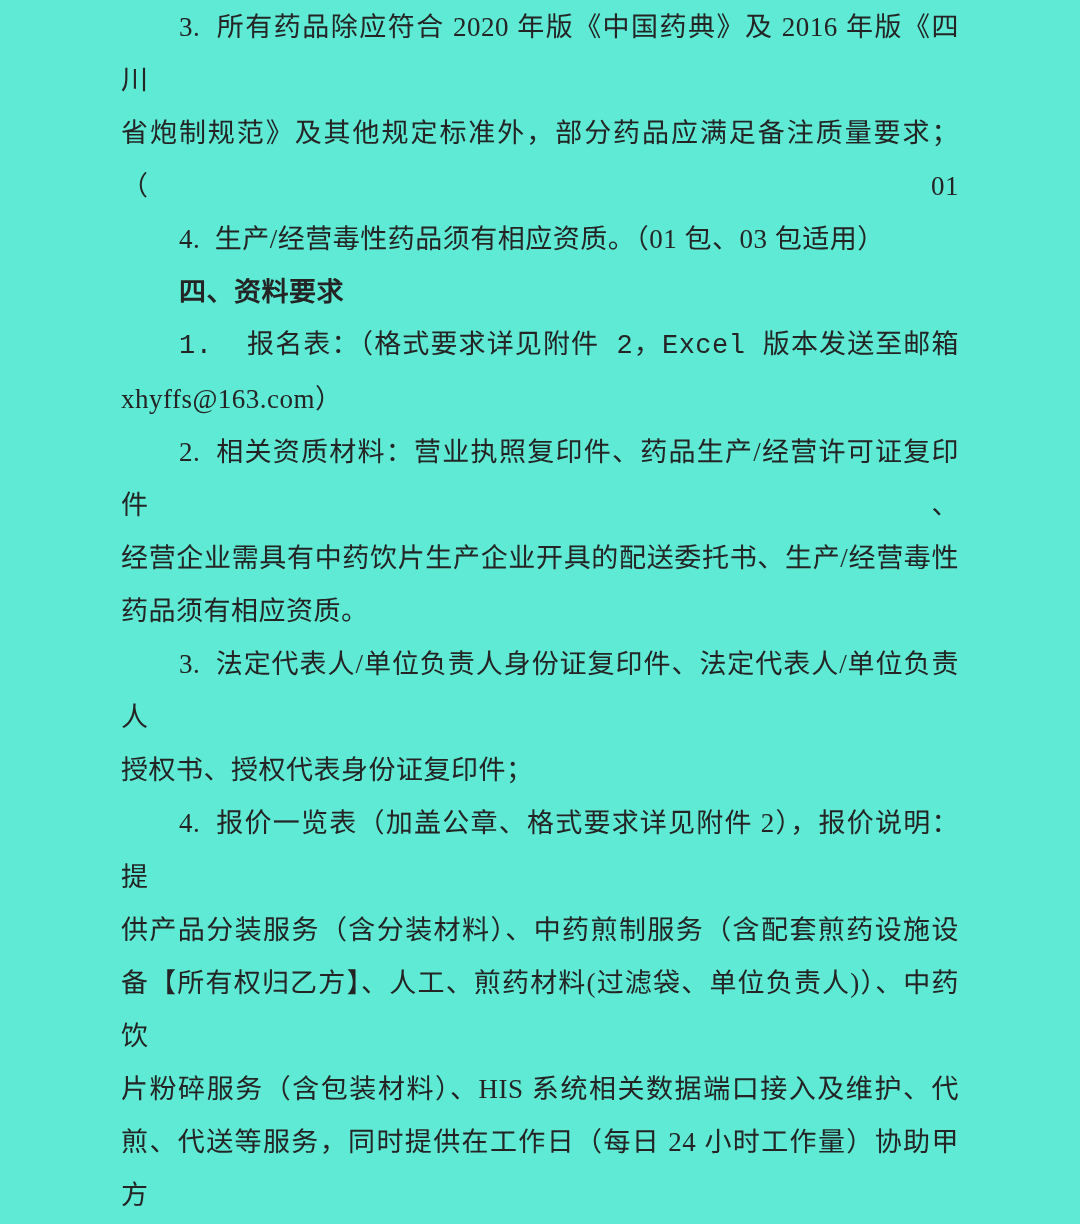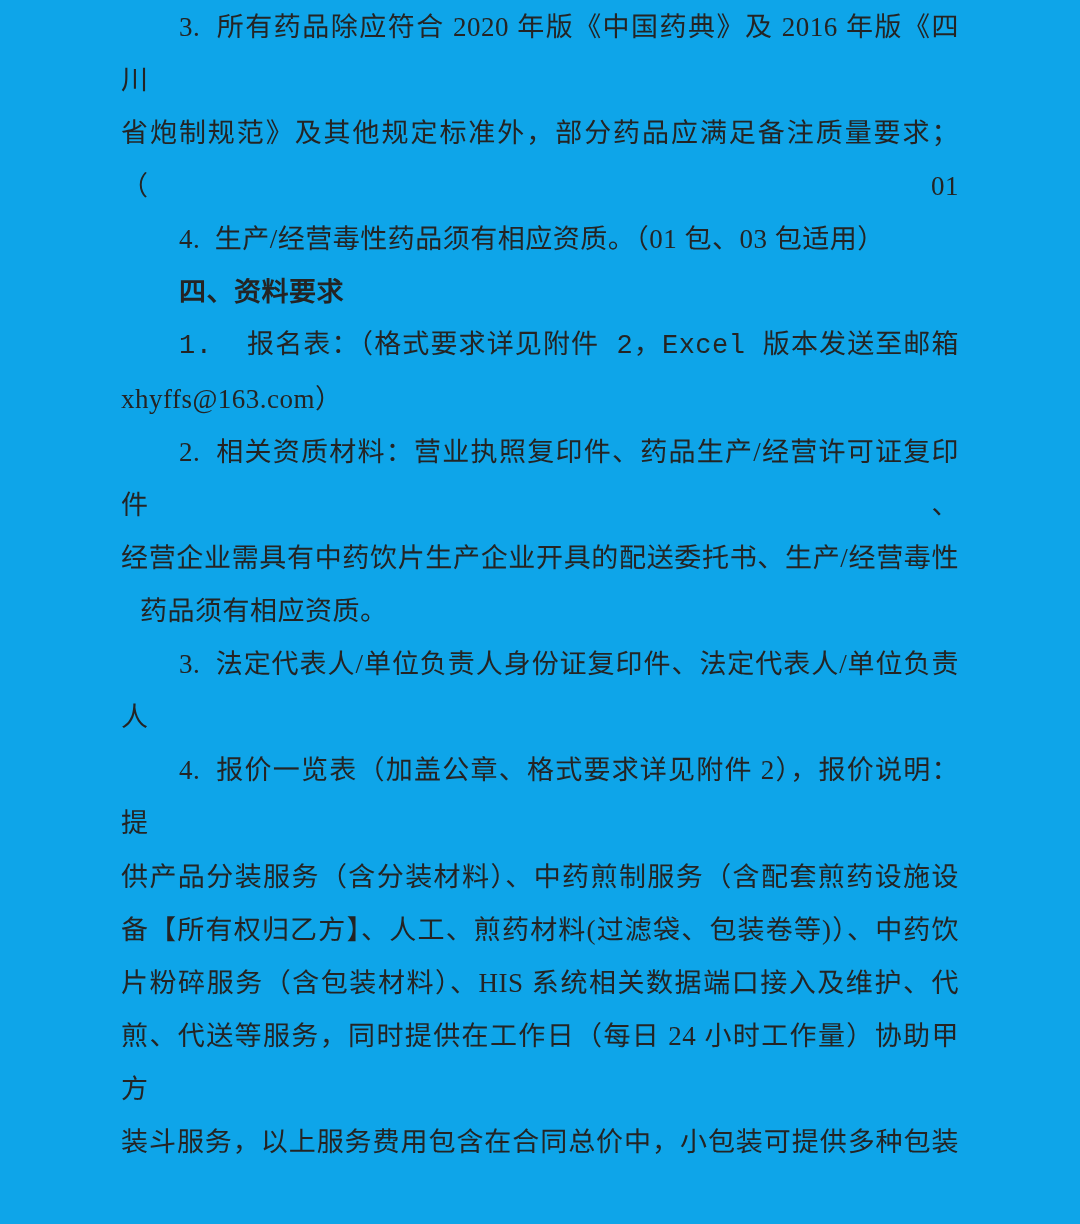--- a/index.html
+++ b/index.html
@@ -35,32 +35,33 @@
   .line.indent {
     text-indent: 2.15em;
   }
   .line.heading {
     font-weight: bold;
   }
 </style>
 </head>
 <body>
 
-<div class="page" style="background: #0ea5e9;">
+<div class="page" style="background: #5eead4;">
   <div class="doc">
       <div class="line indent" style="color: rgb(36, 36, 36);">3.  所有药品除应符合 2020 年版《中国药典》及 2016 年版《四川</div>
       <div class="line" style="color: rgb(36, 36, 36);">省炮制规范》及其他规定标准外，部分药品应满足备注质量要求；（01</div>
       <div class="line indent end" style="color: rgb(36, 36, 36);">4.  生产/经营毒性药品须有相应资质。（01 包、03 包适用）</div>
       <div class="line heading indent end" style="color: rgb(36, 36, 36);">四、资料要求</div>
       <div class="line indent" style="color: rgb(36, 36, 36); font-family: Liberation Mono, monospace;">1.  报名表：（格式要求详见附件 2，Excel 版本发送至邮箱</div>
       <div class="line end" style="color: rgb(36, 36, 36);">xhyffs@163.com）</div>
       <div class="line indent" style="color: rgb(36, 36, 36);">2.  相关资质材料：营业执照复印件、药品生产/经营许可证复印件、</div>
       <div class="line" style="color: rgb(36, 36, 36);">经营企业需具有中药饮片生产企业开具的配送委托书、生产/经营毒性</div>
-      <div class="line end" style="color: rgb(36, 36, 36); margin-left: 19px;">药品须有相应资质。</div>
+      <div class="line end" style="color: rgb(36, 36, 36);">药品须有相应资质。</div>
       <div class="line indent" style="color: rgb(36, 36, 36);">3.  法定代表人/单位负责人身份证复印件、法定代表人/单位负责人</div>
+      <div class="line end" style="color: rgb(36, 36, 36);">授权书、授权代表身份证复印件；</div>
       <div class="line indent" style="color: rgb(36, 36, 36);">4.  报价一览表（加盖公章、格式要求详见附件 2），报价说明：提</div>
       <div class="line" style="color: rgb(36, 36, 36);">供产品分装服务（含分装材料）、中药煎制服务（含配套煎药设施设</div>
-      <div class="line" style="color: rgb(36, 36, 36);">备【所有权归乙方】、人工、煎药材料(过滤袋、包装卷等)）、中药饮</div>
+      <div class="line" style="color: rgb(36, 36, 36);">备【所有权归乙方】、人工、煎药材料(过滤袋、单位负责人)）、中药饮</div>
       <div class="line" style="color: rgb(36, 36, 36);">片粉碎服务（含包装材料）、HIS 系统相关数据端口接入及维护、代</div>
       <div class="line" style="color: rgb(36, 36, 36);">煎、代送等服务，同时提供在工作日（每日 24 小时工作量）协助甲方</div>
       <div class="line" style="color: rgb(36, 36, 36);">装斗服务，以上服务费用包含在合同总价中，小包装可提供多种包装</div>
     </div>
 </div>
 
 </body></html>

